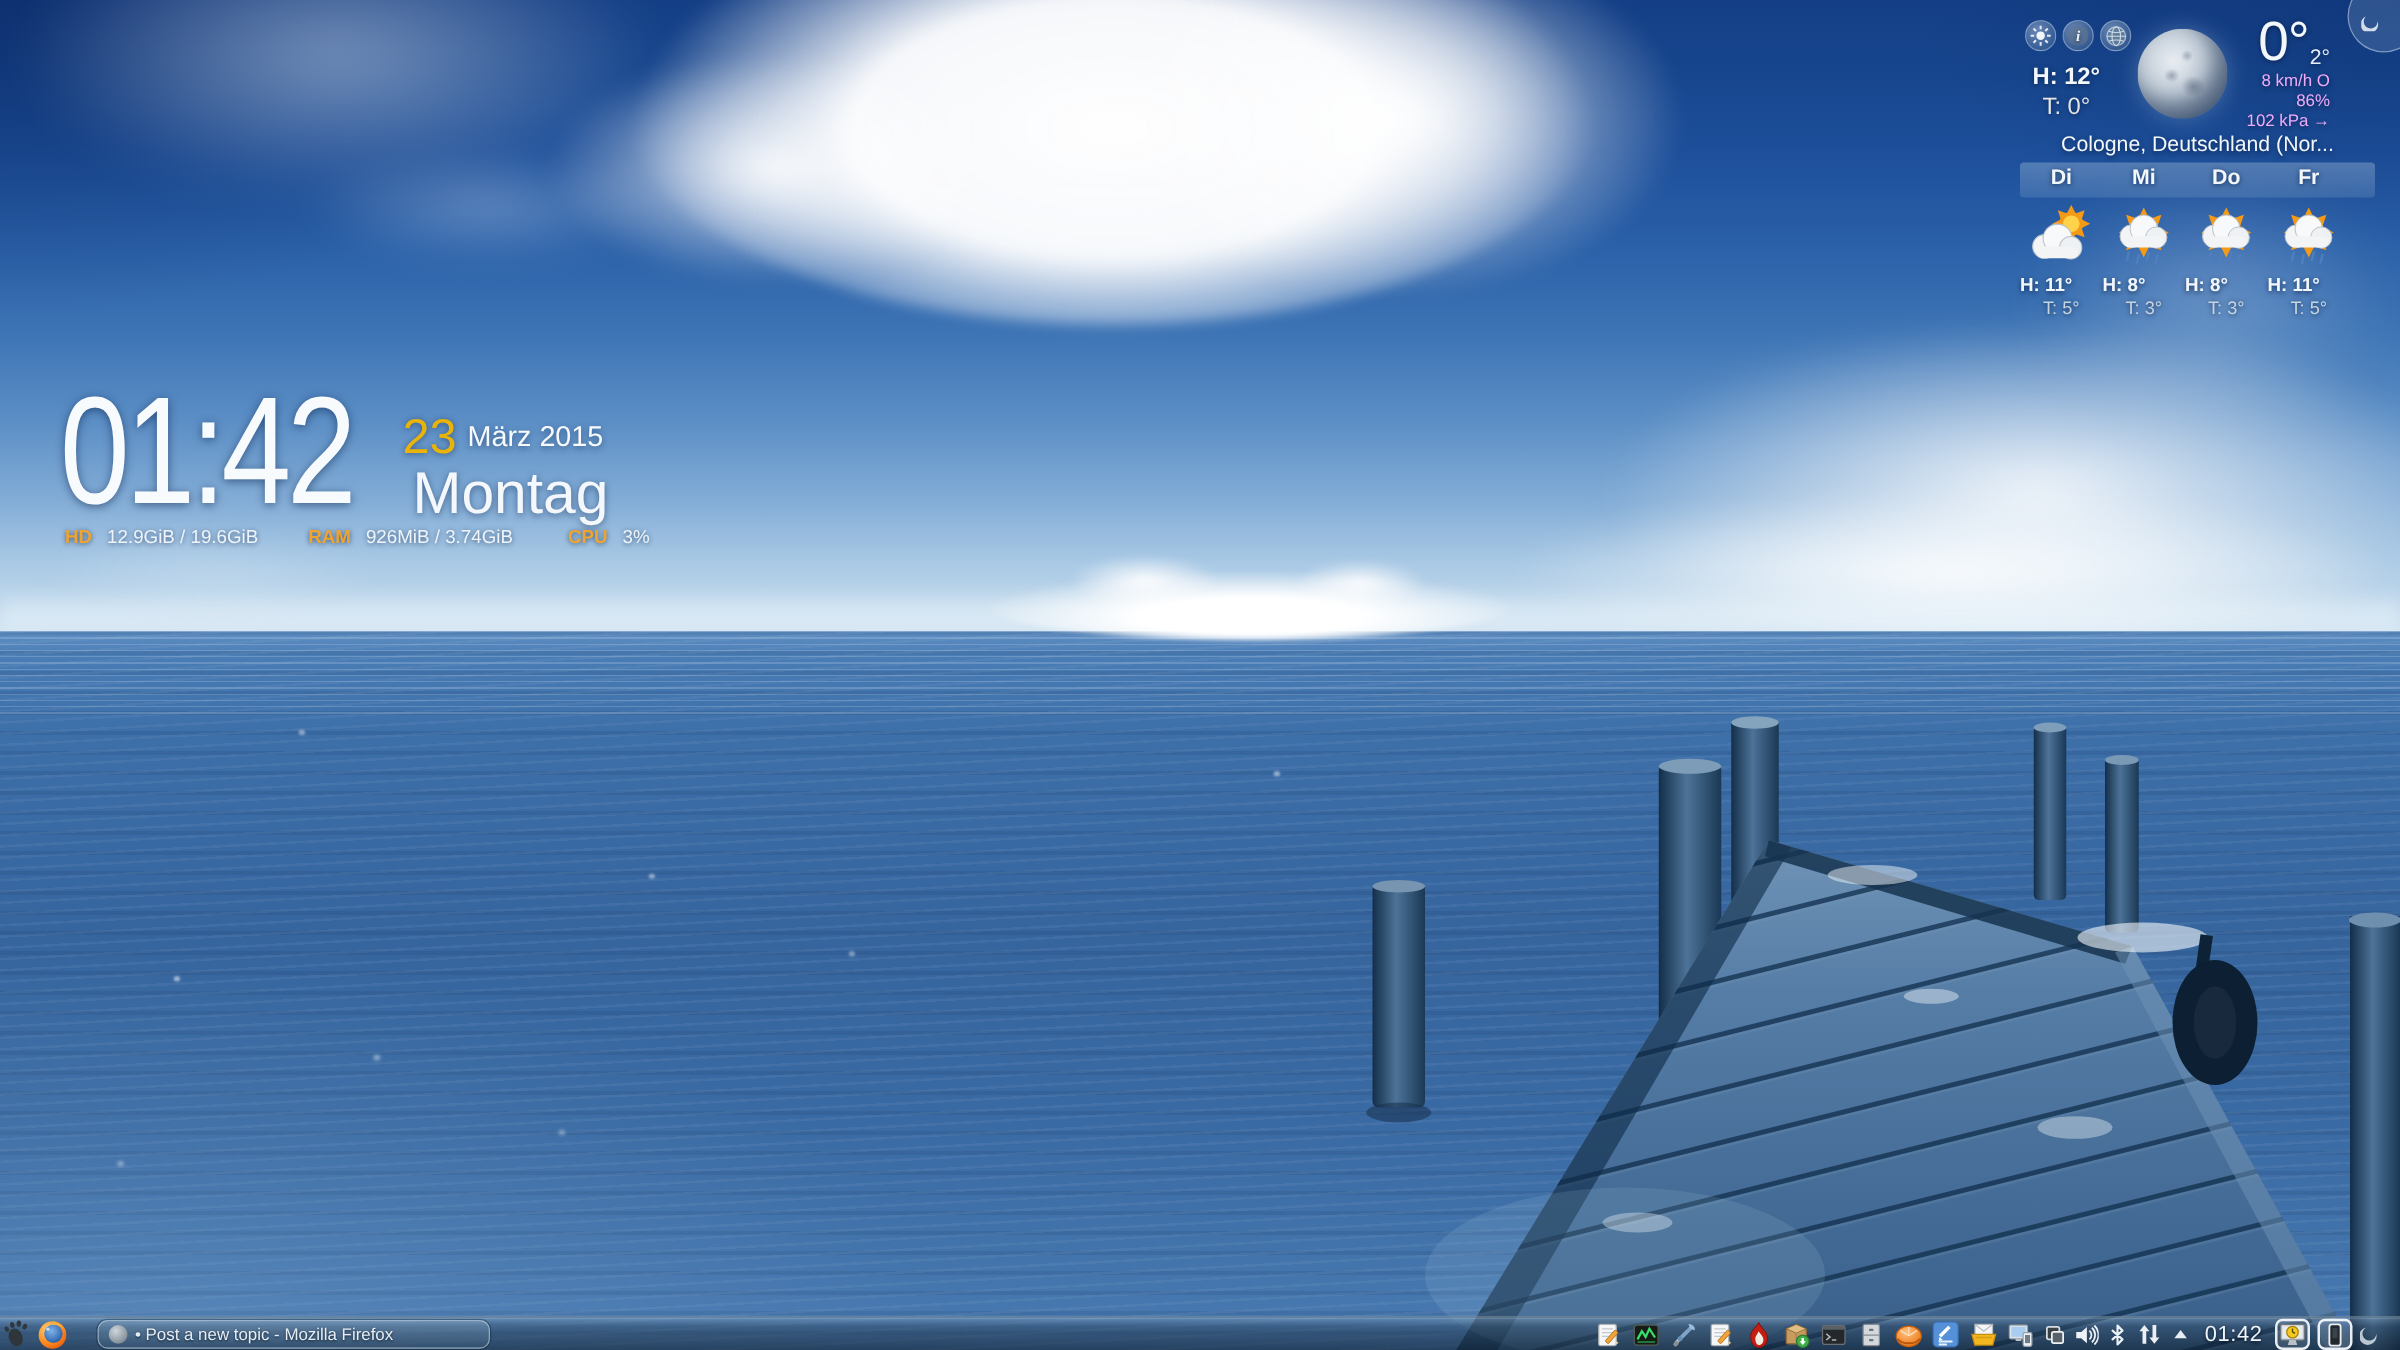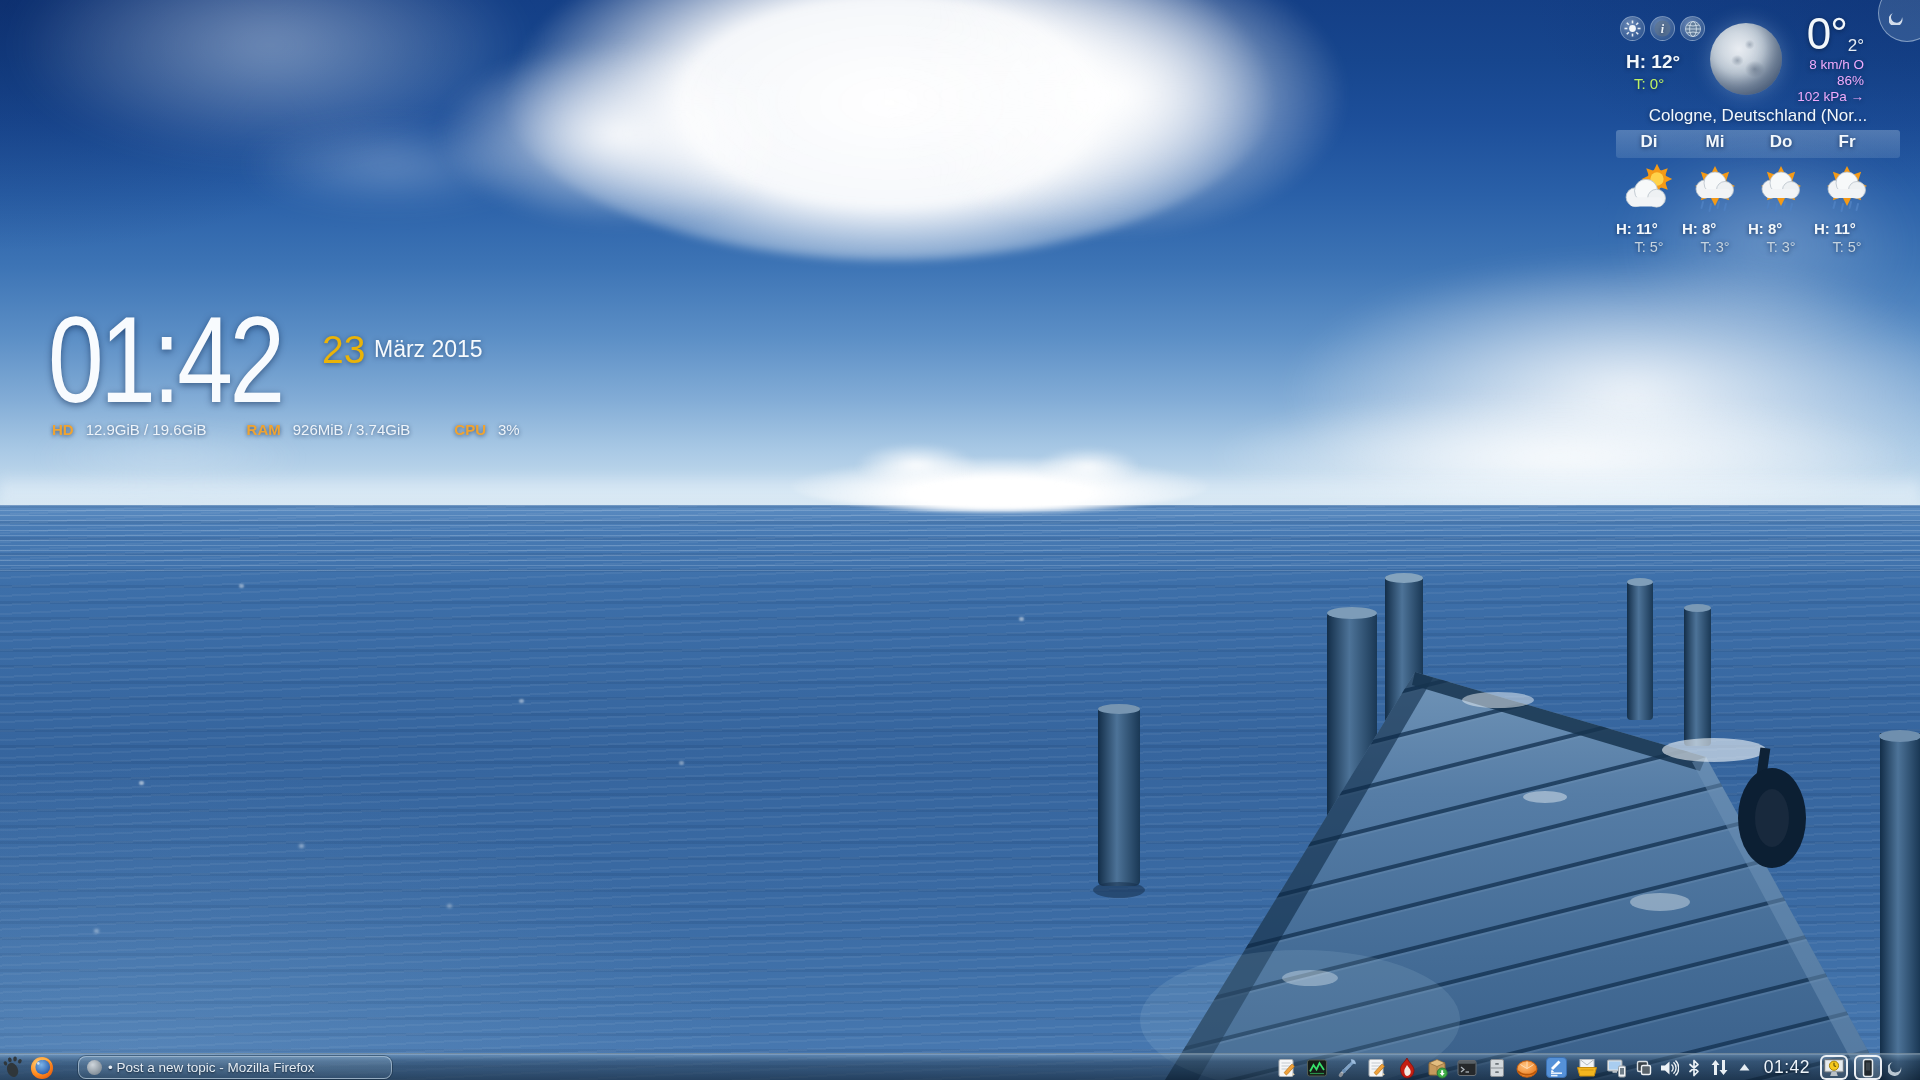--- a/index.html
+++ b/index.html
@@ -73,21 +73,21 @@
   .cw-stats .gap1 { margin-left:40px; } .cw-stats .gap2 { margin-left:44px; }
 
   
   .weatherw { position:absolute; left:1612px; top:4px; width:292px; height:258px; color:#f2f7fb;
     text-shadow:0 1px 4px rgba(5,25,60,.7); }
   .ww-iconbtns { position:absolute; left:8px; top:12px; display:flex; gap:5px; }
   .ww-iconbtn { width:25px; height:25px; border-radius:50%;
     background:radial-gradient(circle at 38% 32%, rgba(210,225,240,.45), rgba(120,145,175,.35) 70%, rgba(80,105,140,.3));
     border:1px solid rgba(220,235,250,.35); display:flex; align-items:center; justify-content:center; }
   .ww-high { position:absolute; left:14px; top:47px; font-size:19px; font-weight:700; }
-  .ww-low  { position:absolute; left:22px; top:71px; font-size:15px; font-weight:400; color:#bef264; }
+  .ww-low  { position:absolute; left:22px; top:71px; font-size:19px; font-weight:400; color:#e5e5e5; }
   .ww-moon { position:absolute; left:98px; top:19px; width:72px; height:72px; border-radius:50%;
     background:
       radial-gradient(14px 12px at 62% 64%, rgba(90,105,125,.55), transparent 70%),
       radial-gradient(9px 8px at 38% 52%, rgba(95,110,130,.5), transparent 70%),
       radial-gradient(7px 7px at 55% 30%, rgba(100,115,135,.45), transparent 70%),
       radial-gradient(circle at 40% 36%, #e9edf2 0%, #c2cdd8 40%, #95a5b6 68%, #647792 88%, #4d6076 100%);
     box-shadow:inset -10px -12px 18px rgba(15,35,70,.45), 0 0 20px rgba(190,215,245,.3); }
   .ww-right { position:absolute; right:40px; top:8px; text-align:right; }
   .ww-temprow { display:flex; justify-content:flex-end; align-items:flex-start; }
   .ww-temp { font-size:44px; font-weight:200; line-height:1; letter-spacing:-1px; }
@@ -204,20 +204,21 @@
     <ellipse cx="1772" cy="818" rx="34" ry="50" fill="#0c1f33"></ellipse>
     <ellipse cx="1772" cy="818" rx="17" ry="29" fill="#18293d"></ellipse>
     <rect x="1880" y="733" width="40" height="347" fill="url(#postG)"></rect>
     <ellipse cx="1900" cy="736" rx="21" ry="6" fill="#6f8fae"></ellipse>
   </svg>
 
   <div class="clockw">
     <div class="cw-time">01:42</div>
     <div class="cw-day">23</div>
     <div class="cw-monthyear">März 2015</div>
+    <div class="cw-weekday">Montag</div>
     <div class="cw-stats">
       <span class="lbl">HD</span>
       <span class="val">12.9GiB / 19.6GiB</span>
       <span class="lbl gap1">RAM</span>
       <span class="val">926MiB  / 3.74GiB</span>
       <span class="lbl gap2">CPU</span>
       <span class="val">3%</span>
     </div>
   </div>
 

